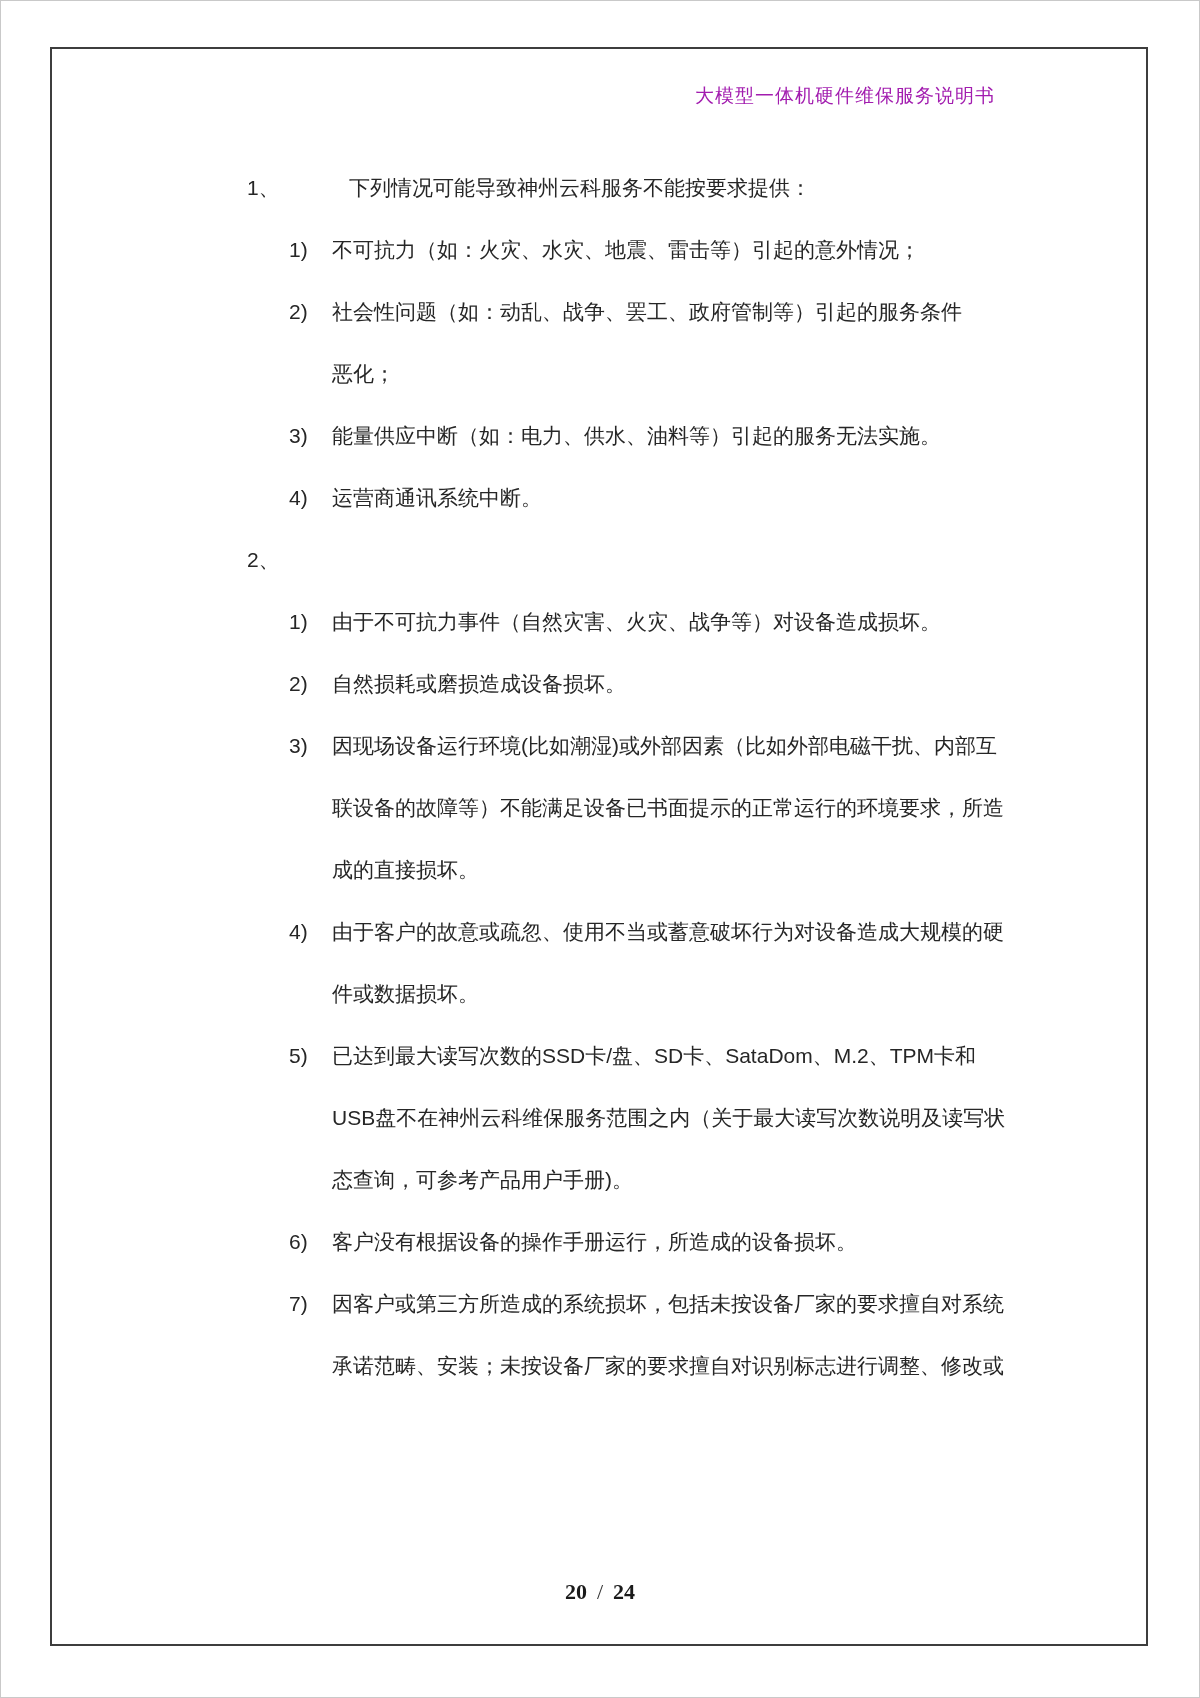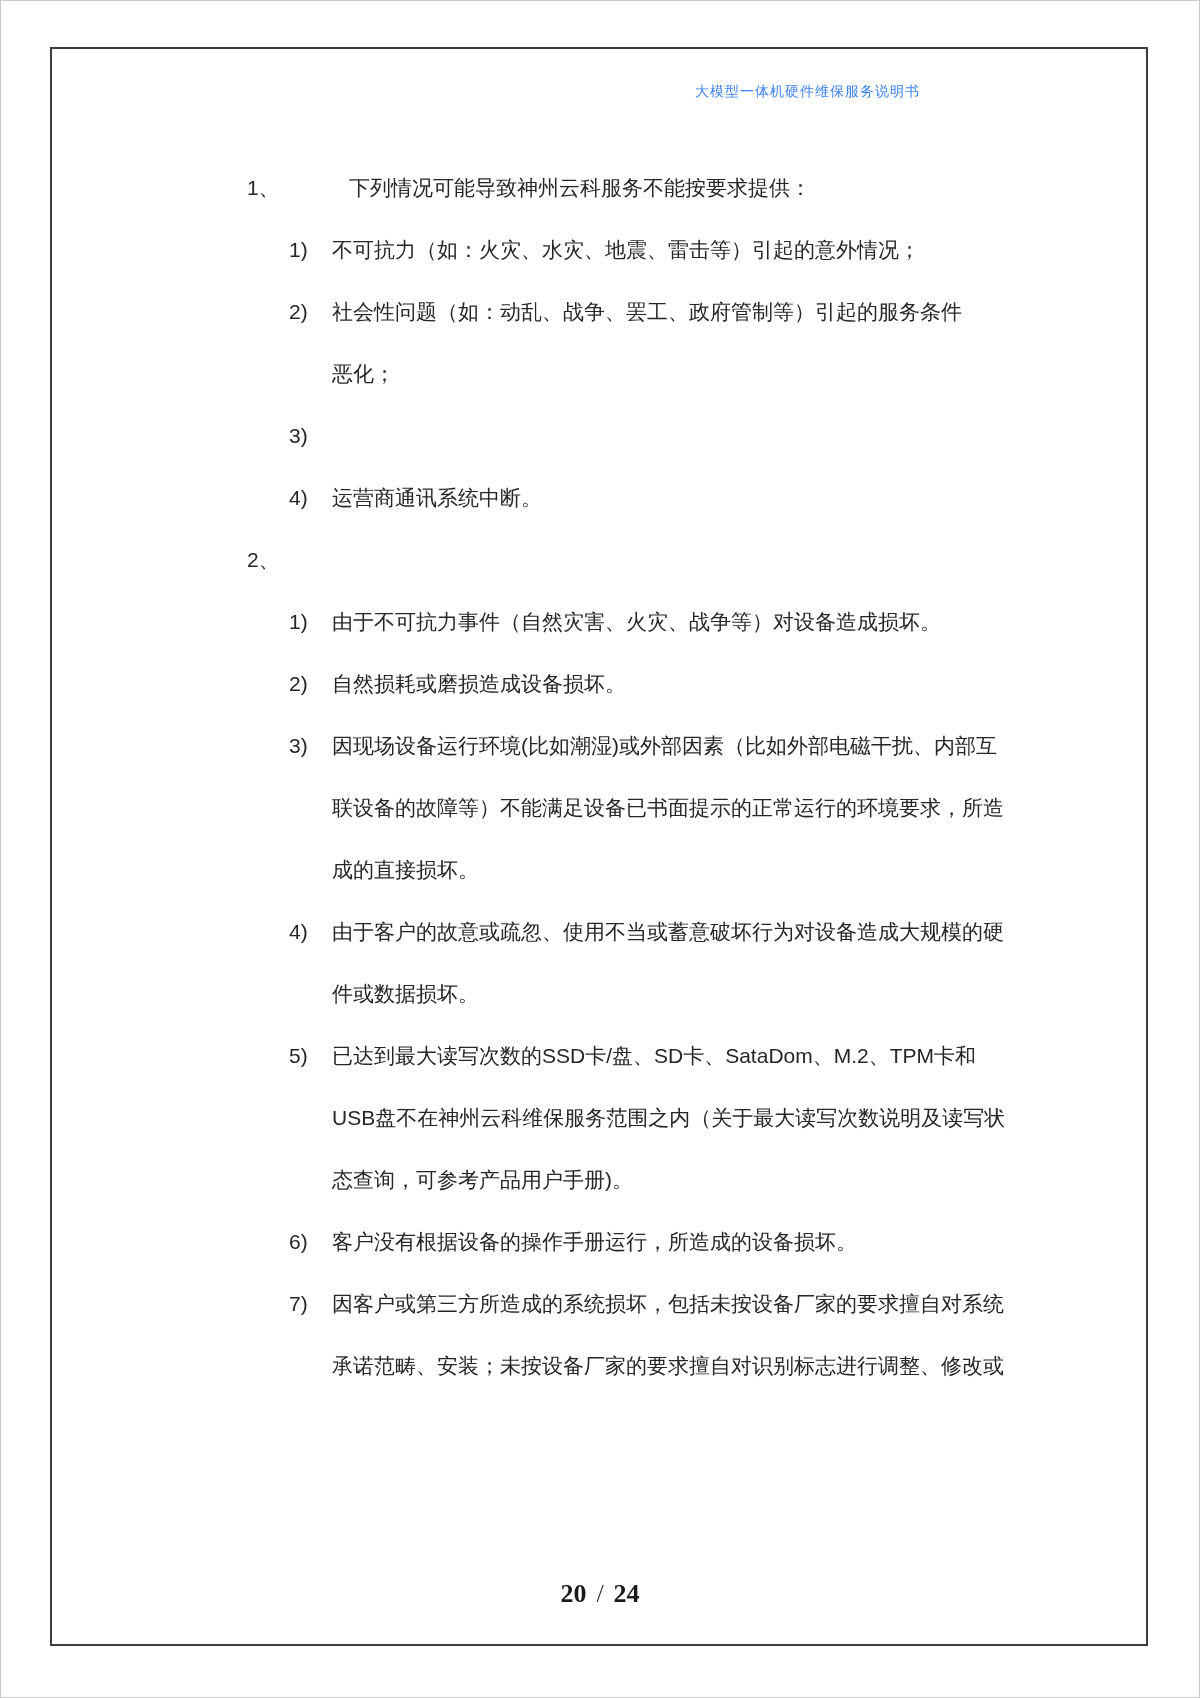--- a/index.html
+++ b/index.html
@@ -24,23 +24,23 @@
     height: 1599px;
     border: 2px solid #3d3d3d;
     background: #ffffff;
     box-sizing: border-box;
   }
   .doc-header {
     position: absolute;
     left: 694px;
     top: 82px;
     font-family: "Liberation Serif", "DejaVu Serif", serif;
-    font-size: 14px;
+    font-size: 19px;
     letter-spacing: 1px;
-    color: #3b82f6;
+    color: #a21caf;
     white-space: nowrap;
   }
   .content {
     position: absolute;
     left: 0;
     top: 156px;
     width: 1100px;
     color: #262626;
     font-size: 21px;
     line-height: 62px;
@@ -72,21 +72,21 @@
     white-space: pre-wrap;
     width: 690px;
   }
   .doc-footer {
     position: absolute;
     left: 0;
     top: 1578px;
     width: 1198px;
     text-align: center;
     font-family: "Liberation Serif", "DejaVu Serif", serif;
-    font-size: 26px;
+    font-size: 22px;
     color: #1a1a1a;
   }
   .doc-footer .pg {
     font-weight: bold;
   }
   .doc-footer .sep {
     font-weight: normal;
     margin: 0 10px;
     color: #333333;
   }
@@ -110,20 +110,21 @@
       <div class="item-number">1)</div>
       <div class="item-text">不可抗力（如：火灾、水灾、地震、雷击等）引起的意外情况；</div>
     </div>
     <div class="list-item">
       <div class="item-number">2)</div>
       <div class="item-text">社会性问题（如：动乱、战争、罢工、政府管制等）引起的服务条件
 恶化；</div>
     </div>
     <div class="list-item">
       <div class="item-number">3)</div>
+      <div class="item-text">能量供应中断（如：电力、供水、油料等）引起的服务无法实施。</div>
     </div>
     <div class="list-item">
       <div class="item-number">4)</div>
       <div class="item-text">运营商通讯系统中断。</div>
     </div>
 
     <div class="section-head">
       <div class="section-number">2、</div>
     </div>
 

